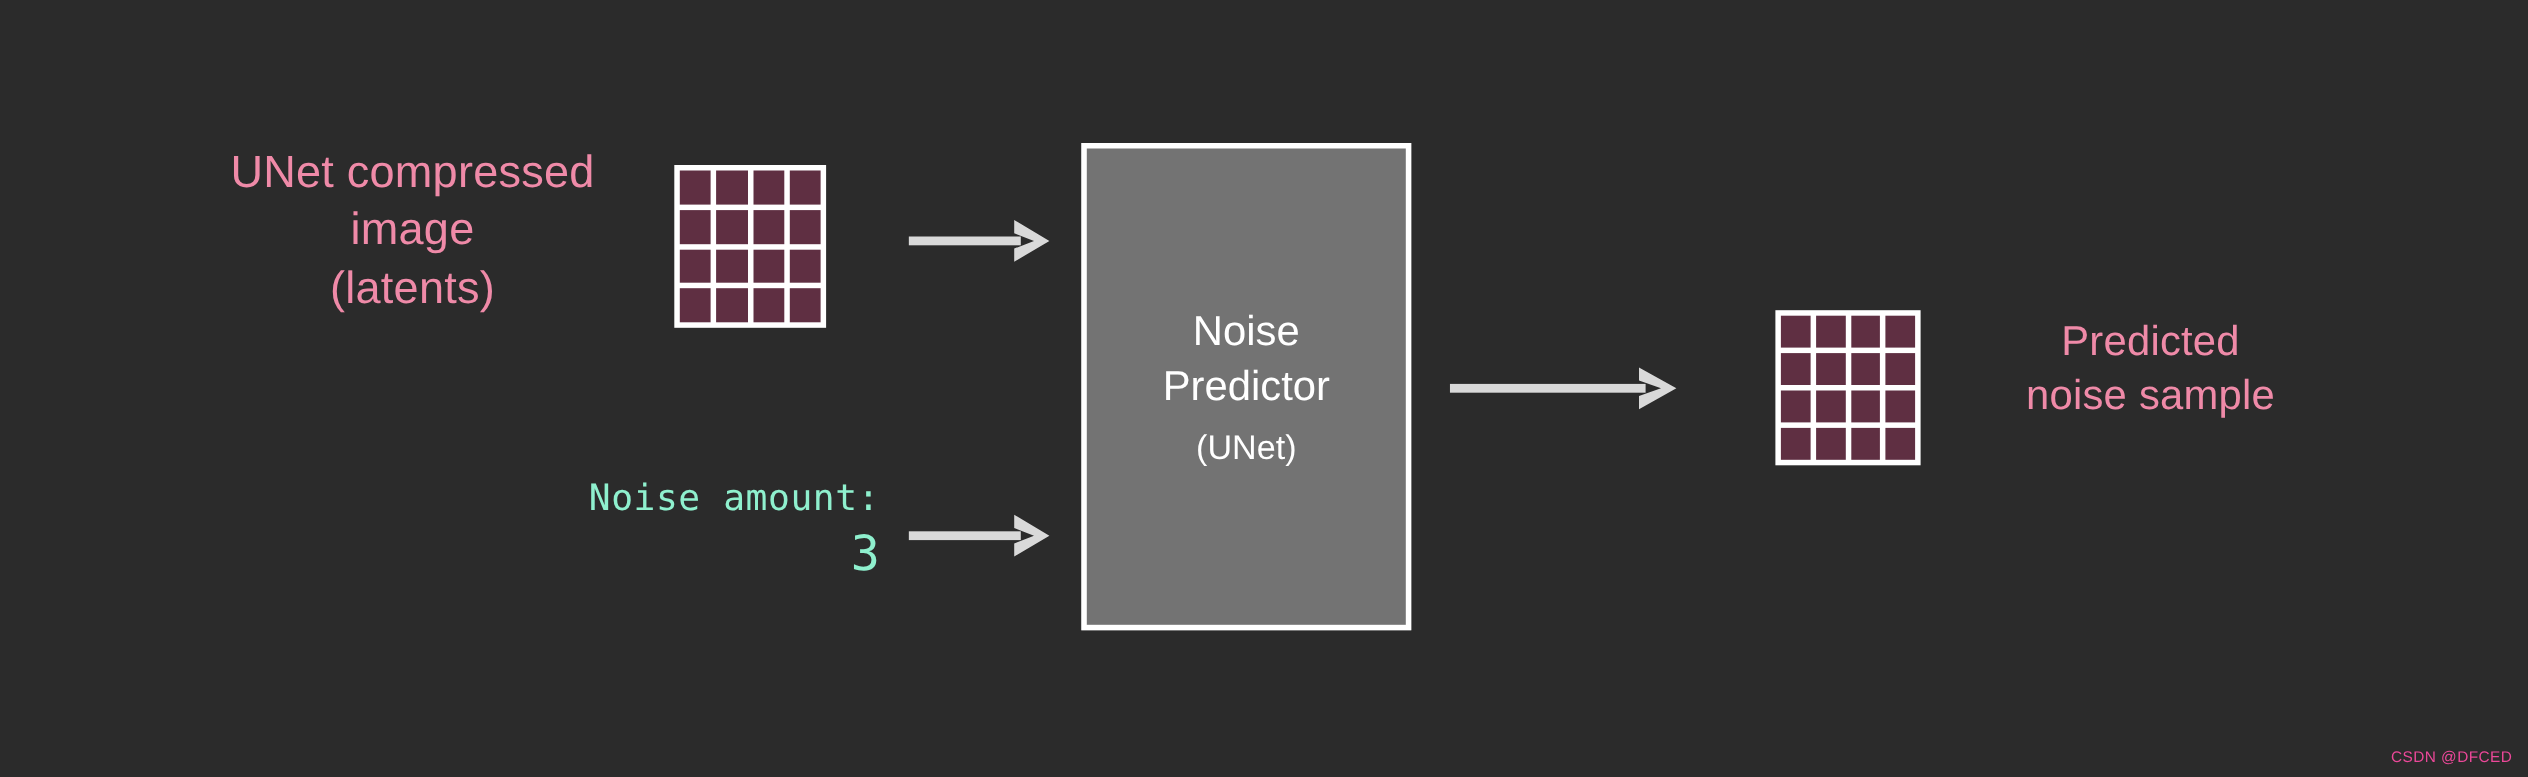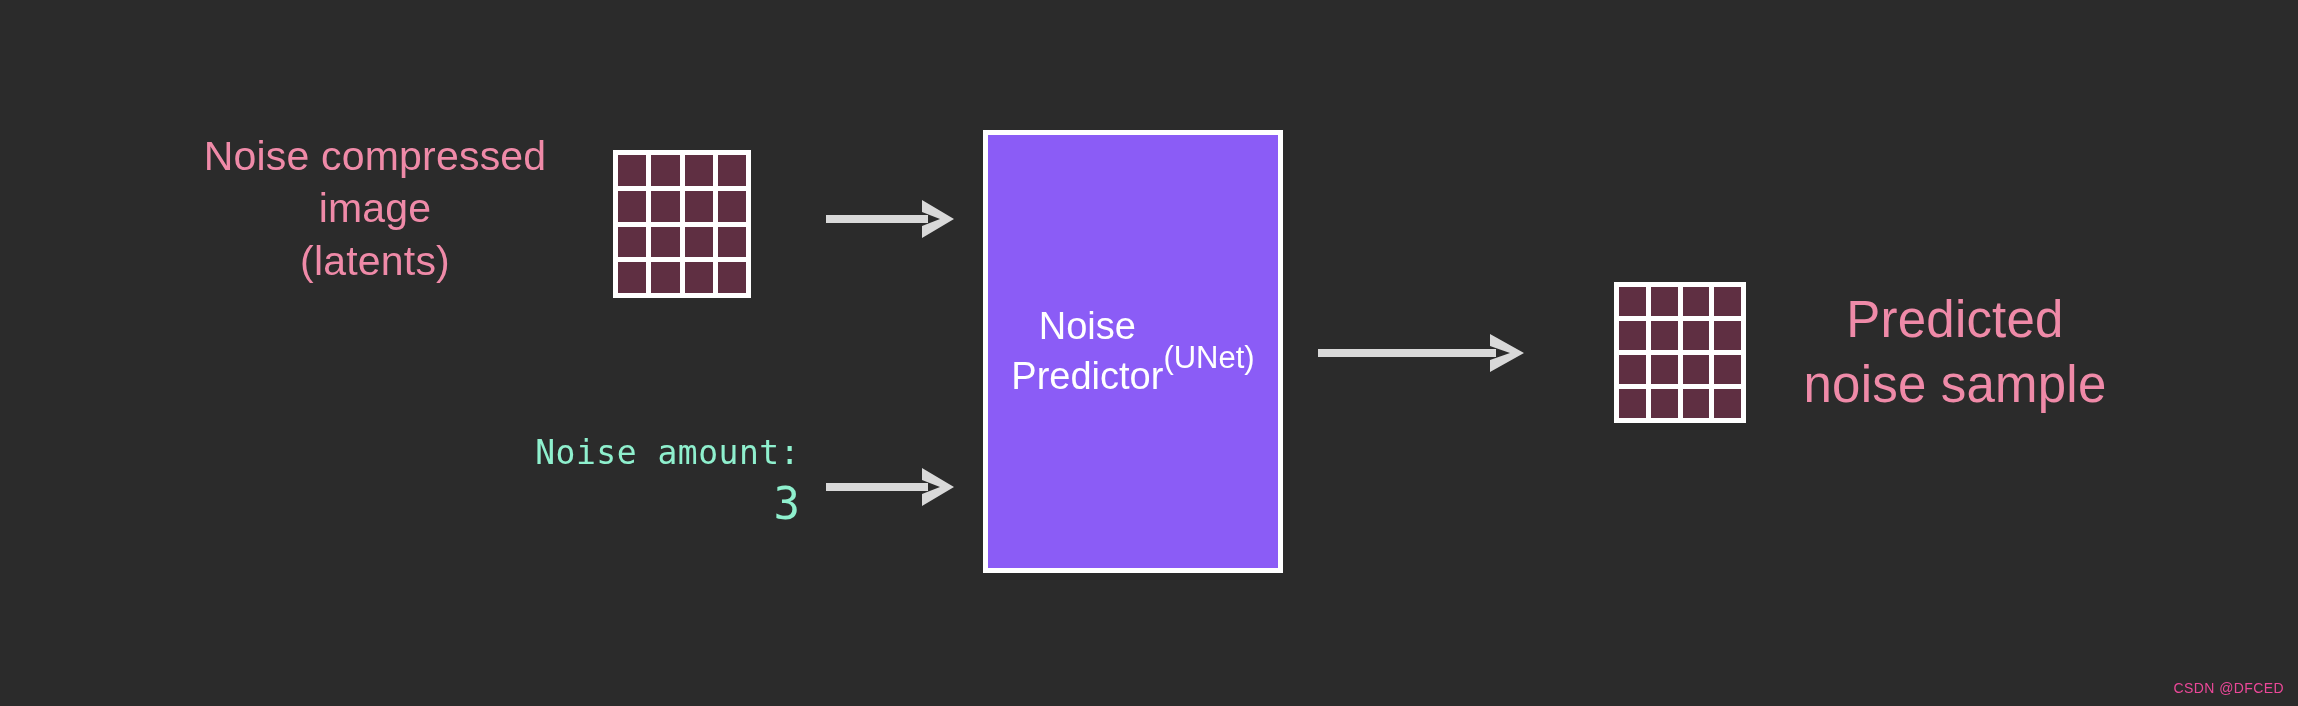--- a/index.html
+++ b/index.html
@@ -28,21 +28,21 @@
   #latents-label {
     left: 130px;
     top: 130px;
     width: 490px;
     font-size: 41px;
   }
   #predicted-label {
     left: 1790px;
     top: 287px;
     width: 330px;
-    font-size: 51px;
+    font-size: 38px;
   }
 
   
   #noise-amount-block {
     position: absolute;
     left: 460px;
     top: 433px;
     width: 340px;
     text-align: right;
     color: #8ff0ce;
@@ -89,25 +89,25 @@
     padding: 5px;
   }
 
   
   #unet-box {
     position: absolute;
     left: 983px;
     top: 130px;
     width: 300px;
     height: 443px;
-    background: #8b5cf6;
+    background: #737373;
     border: 5px solid #ffffff;
     box-sizing: border-box;
     display: flex;
-    flex-direction: row;
+    flex-direction: column;
     align-items: center;
     justify-content: center;
     color: #ffffff;
   }
   #unet-title {
     font-size: 38px;
     line-height: 1.3;
     text-align: center;
     white-space: pre-line;
   }
@@ -130,21 +130,21 @@
     color: #ec4899;
     font-size: 14px;
     letter-spacing: 0.4px;
   }
 </style>
 </head>
 <body>
 
 <div id="canvas">
 
-  <div class="label" id="latents-label">Noise compressed
+  <div class="label" id="latents-label">UNet compressed
 image
 (latents)</div>
 
   <div class="grid" id="latent-grid">
     <div class="cell"></div>
     <div class="cell"></div>
     <div class="cell"></div>
     <div class="cell"></div>
     <div class="cell"></div>
     <div class="cell"></div>

